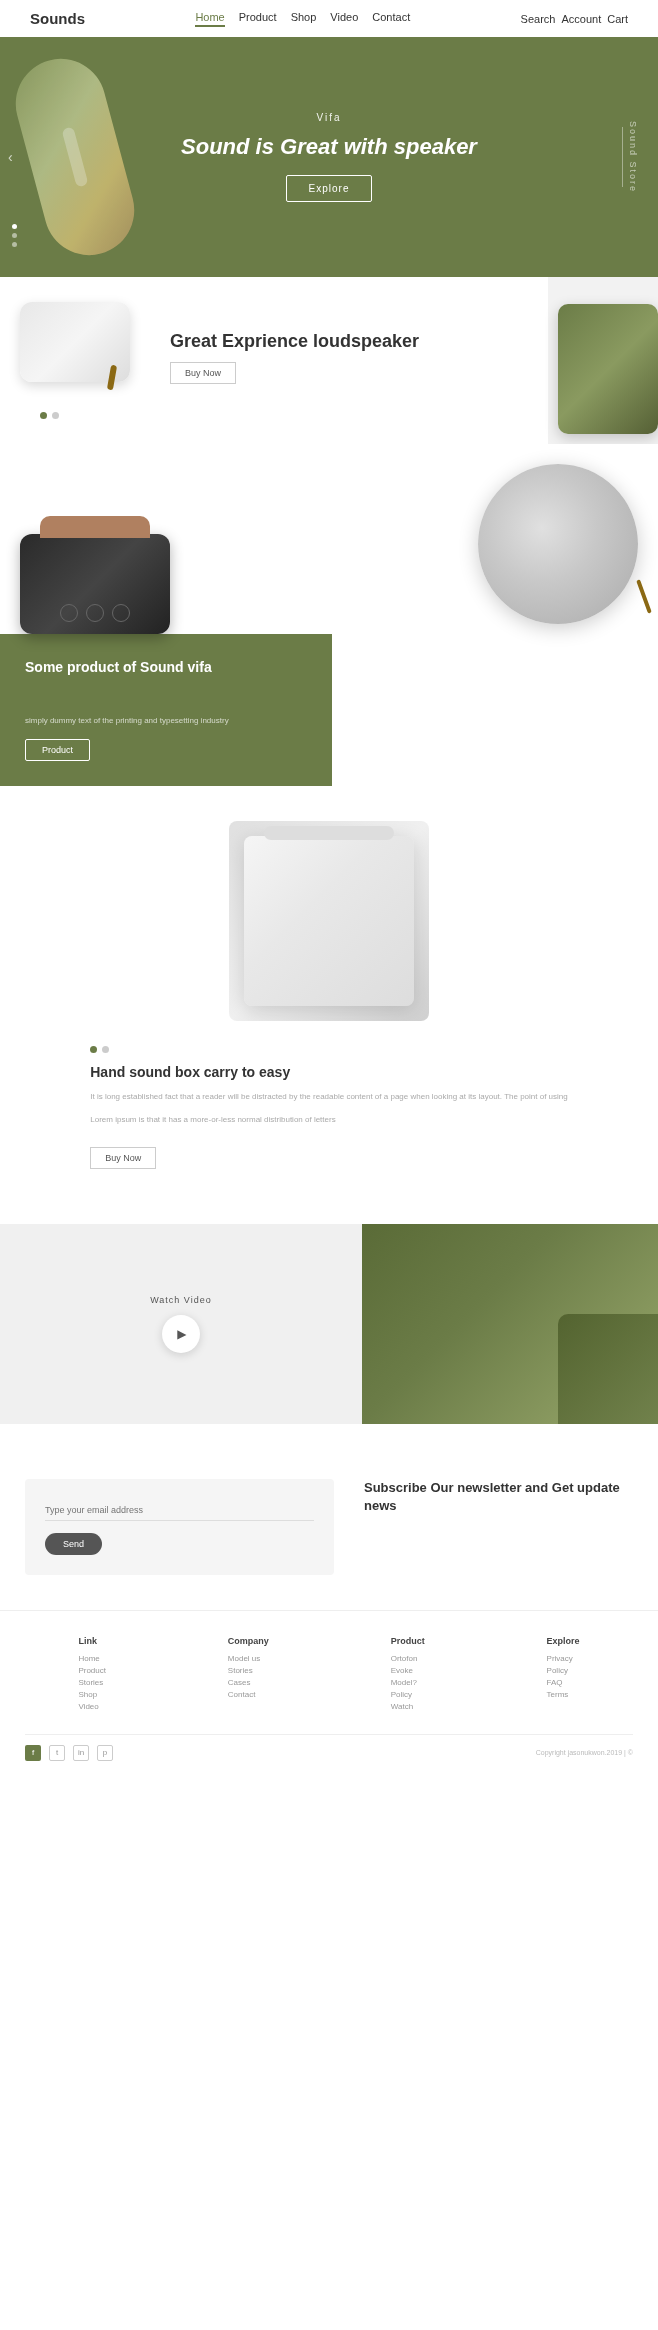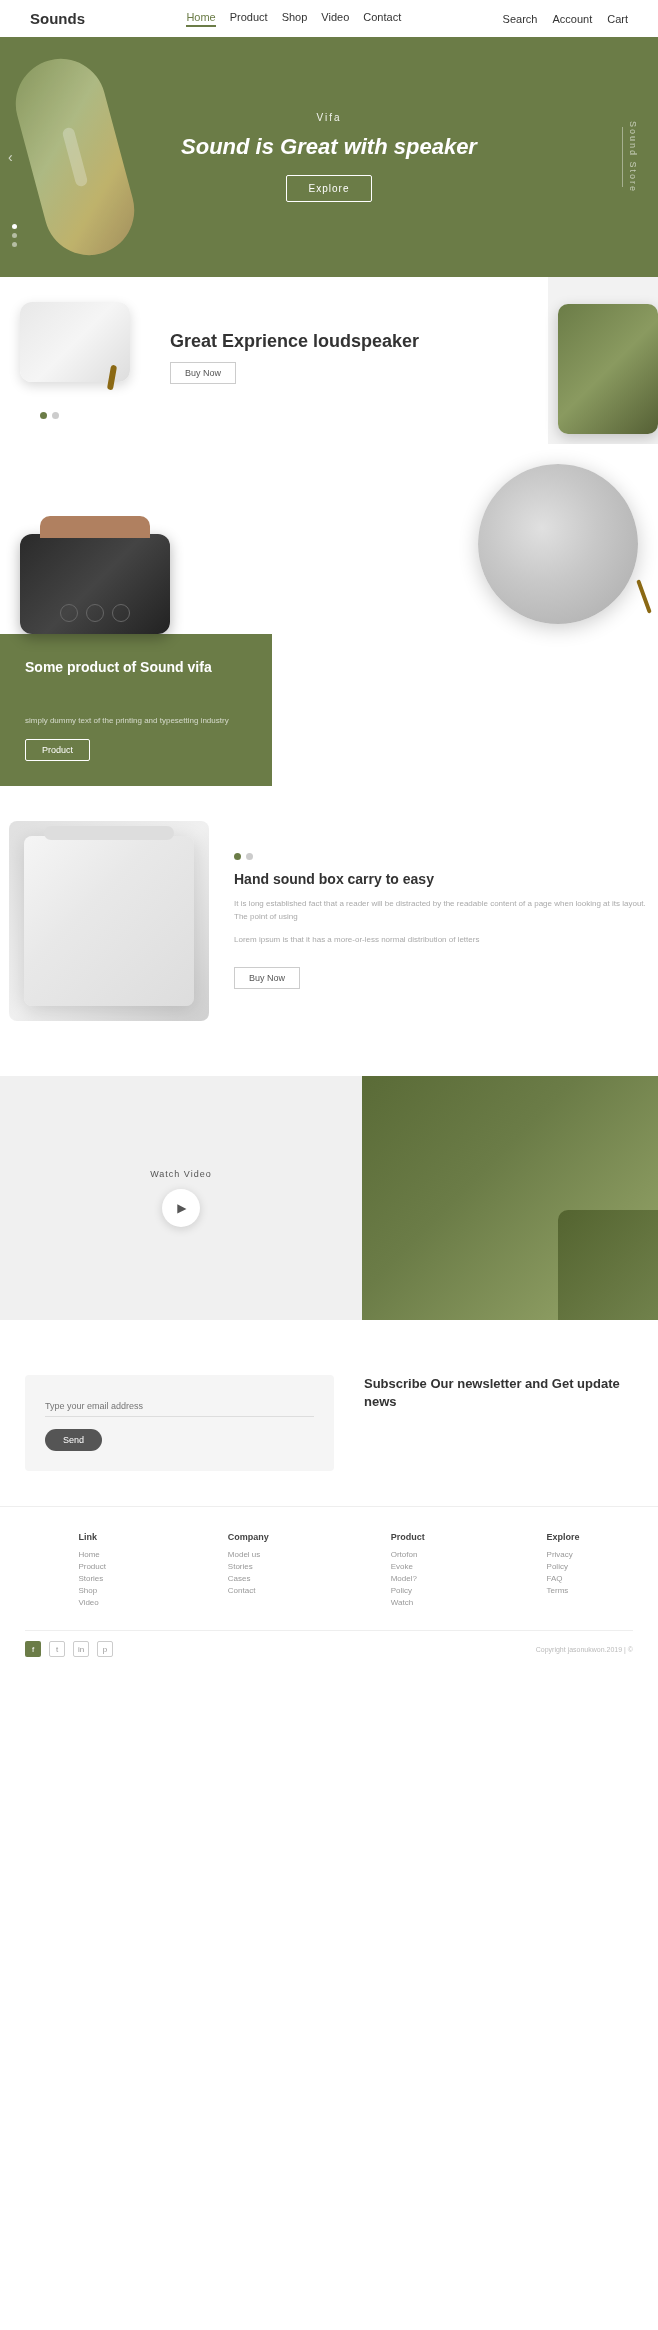--- a/index.html
+++ b/index.html
@@ -29,21 +29,21 @@
       color: #333;
       text-decoration: none;
     }
     .header-nav a.active {
       border-bottom: 2px solid #6b7c47;
       padding-bottom: 2px;
       color: #6b7c47;
     }
     .header-actions {
       display: flex;
-      gap: 15px;
+      gap: 6px;
     }
     .header-actions span {
       font-size: 11px;
       color: #333;
       cursor: pointer;
     }
 
     
     .hero {
       background: #6b7c47;
@@ -296,24 +296,25 @@
       background: transparent;
       color: #fff;
       padding: 5px 16px;
       font-size: 9px;
       cursor: pointer;
       border-radius: 2px;
     }
 
     
     .section-handsound {
-      padding: 35px 9px;
+      padding: 35px 25px;
       display: flex;
       gap: 25px;
       align-items: center;
+      flex-direction: column;
     }
     .handsound-img {
       width: 200px;
       height: 200px;
       flex-shrink: 0;
       background: linear-gradient(135deg, #e0e0e0 0%, #f0f0f0 50%, #d0d0d0 100%);
       border-radius: 8px;
       position: relative;
       overflow: hidden;
     }
@@ -363,21 +364,21 @@
     .handsound-text p {
       font-size: 8px;
       color: #aaa;
       line-height: 1.6;
       margin-bottom: 10px;
     }
 
     
     .section-video {
       position: relative;
-      height: 244px;
+      height: 200px;
       display: flex;
       overflow: hidden;
       margin: 20px 0;
     }
     .video-left {
       width: 55%;
       height: 100%;
       background: #f0f0f0;
       display: flex;
       align-items: center;
@@ -552,21 +553,21 @@
     .p-speaker-circle-wrap {
       width: 180px;
       display: flex;
       justify-content: flex-end;
       margin-bottom: 10px;
     }
     .green-bottom-section {
       background: #6b7c47;
       margin: 0 0 0 0;
       padding: 25px 25px 25px 25px;
-      width: 272px;
+      width: 332px;
     }
     .green-bottom-section h2 {
       font-size: 14px;
       color: #fff;
       font-weight: bold;
       margin-bottom: 5px;
     }
     .green-bottom-section p {
       font-size: 8px;
       color: rgba(255,255,255,0.7);

